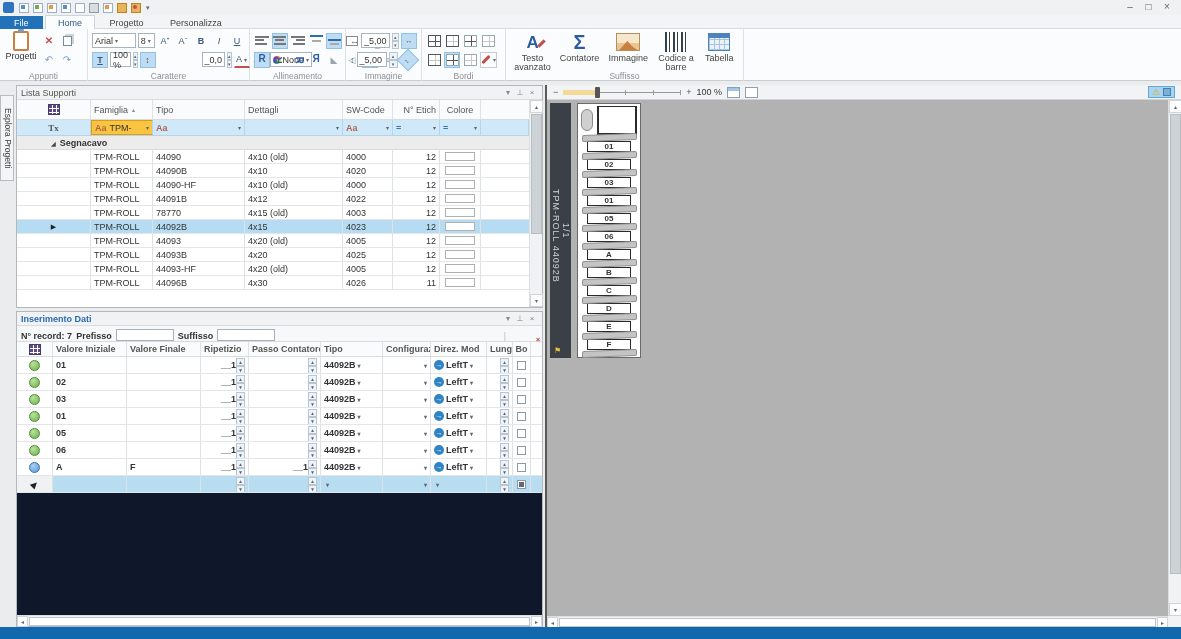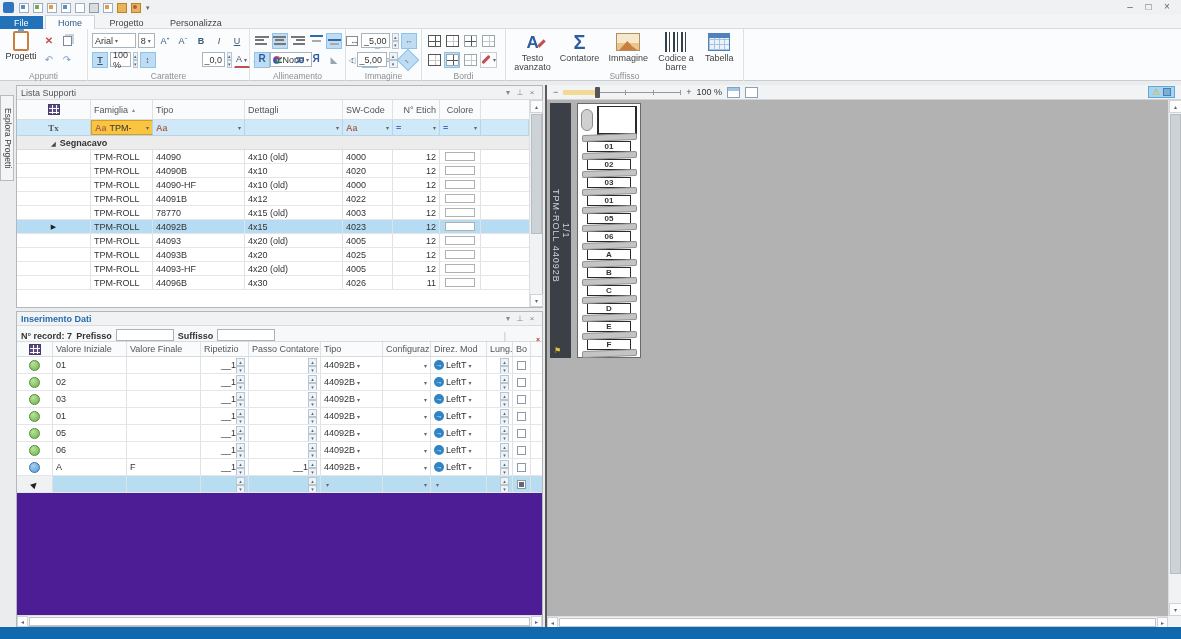--- a/index.html
+++ b/index.html
@@ -662,21 +662,21 @@
   <div class="recbar">
     <span class="lab">N° record: 7</span>
     <span class="lab">Prefisso</span>
     <input type="text" style="">
     <span class="lab">Suffisso</span>
     <input type="text" style="">
     <span style="margin-left:auto;color:#bbb;">|</span>
     <span class="fwrap"><span class="funnel"></span></span>
     <span class="fwrap"><span class="funnel"></span><span class="rx">×</span></span>
   </div>
-  <div style="position:absolute; left:0; top:30px; right:0; bottom:11px; overflow:hidden; background:#4c1d95;">
+  <div style="position:absolute; left:0; top:30px; right:0; bottom:11px; overflow:hidden; background:#0f172a;font-weight:bold;">
     <div class="idhead">
       <div class="ic ic0">
           <span class="hgrid"></span>
         </div>
       <div class="ic ic1">Valore Iniziale</div>
       <div class="ic ic2">Valore Finale</div>
       <div class="ic ic3" style="justify-content:flex-start;">Ripetizio</div>
       <div class="ic ic4" style="justify-content:flex-start;">Passo Contatore</div>
       <div class="ic ic5">Tipo</div>
       <div class="ic ic6" style="justify-content:flex-start;">Configurazior</div>

